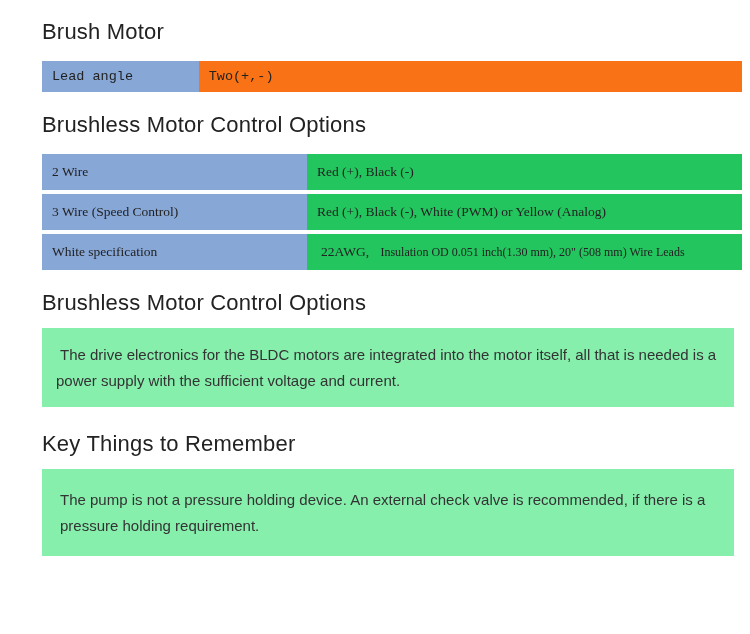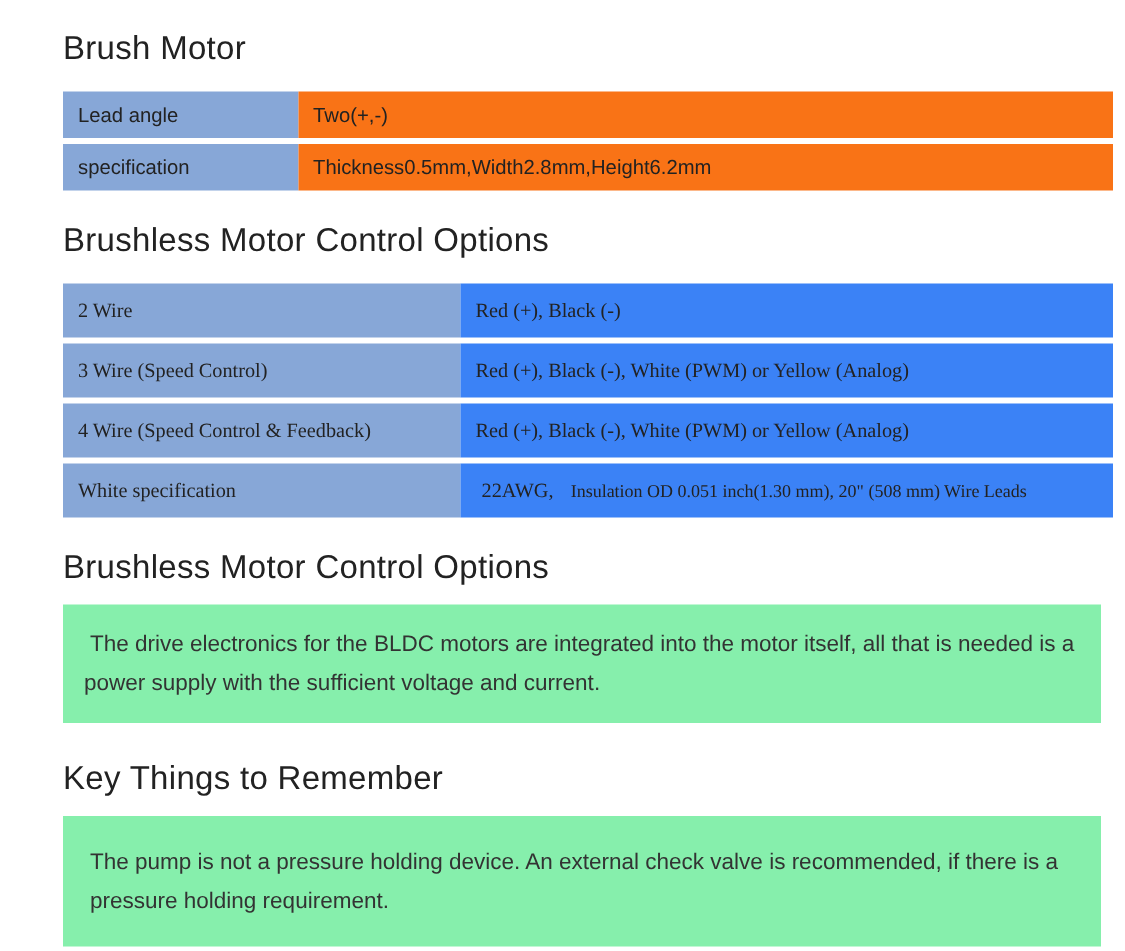--- a/index.html
+++ b/index.html
@@ -20,20 +20,21 @@
     font-weight: 300;
     color: #222;
     margin-top: 6px;
     margin-bottom: 12px;
     letter-spacing: 0.2px;
   }
   table.two-col {
     width: 100%;
     border-collapse: separate;
     border-spacing: 0 4px;
+    font-family: Liberation Mono, monospace;
   }
   table.two-col td {
     padding: 8px 10px;
     vertical-align: middle;
     font-size: 13.5px;
   }
   table.two-col td.key {
     background: #87a7d7;
     color: #222;
     width: 150px;
@@ -55,21 +56,21 @@
     padding: 10px 10px;
     vertical-align: middle;
     font-size: 13.5px;
   }
   table.brushless td.key {
     background: #87a7d7;
     color: #222;
     width: 265px;
   }
   table.brushless td.val {
-    background: #3b82f6;
+    background: #22c55e;
     color: #222;
   }
   .wire-spec-small {
     font-size: 12px;
   }
   .note-box {
     background: #86efac;
     padding: 14px 14px;
     color: #333;
     font-size: 15px;
@@ -80,42 +81,34 @@
 </head>
 <body>
 
 <div class="heading">Brush Motor</div>
 <table class="two-col">
   <tbody>
       <tr>
     <td class="key">Lead angle</td>
     <td class="val">Two(+,-)</td>
   </tr>
-  <tr>
-    <td class="key">specification</td>
-    <td class="val last-pad">Thickness0.5mm,Width2.8mm,Height6.2mm</td>
-  </tr>
 </tbody>
   </table>
 
 <div class="spacer"></div>
 
 <div class="heading">Brushless Motor Control Options</div>
 <table class="brushless">
   <tbody>
       <tr>
     <td class="key">2 Wire</td>
     <td class="val">Red (+), Black (-)</td>
   </tr>
   <tr>
     <td class="key">3 Wire (Speed Control)</td>
-    <td class="val">Red (+), Black (-), White (PWM) or Yellow (Analog)</td>
-  </tr>
-  <tr>
-    <td class="key">4 Wire (Speed Control &amp; Feedback)</td>
     <td class="val">Red (+), Black (-), White (PWM) or Yellow (Analog)</td>
   </tr>
   <tr>
     <td class="key">White specification</td>
     <td class="val">
       <span>22AWG, </span><span class="wire-spec-small">Insulation OD 0.051 inch(1.30 mm), 20" (508 mm) Wire Leads</span>
     </td>
   </tr>
 </tbody>
   </table>

